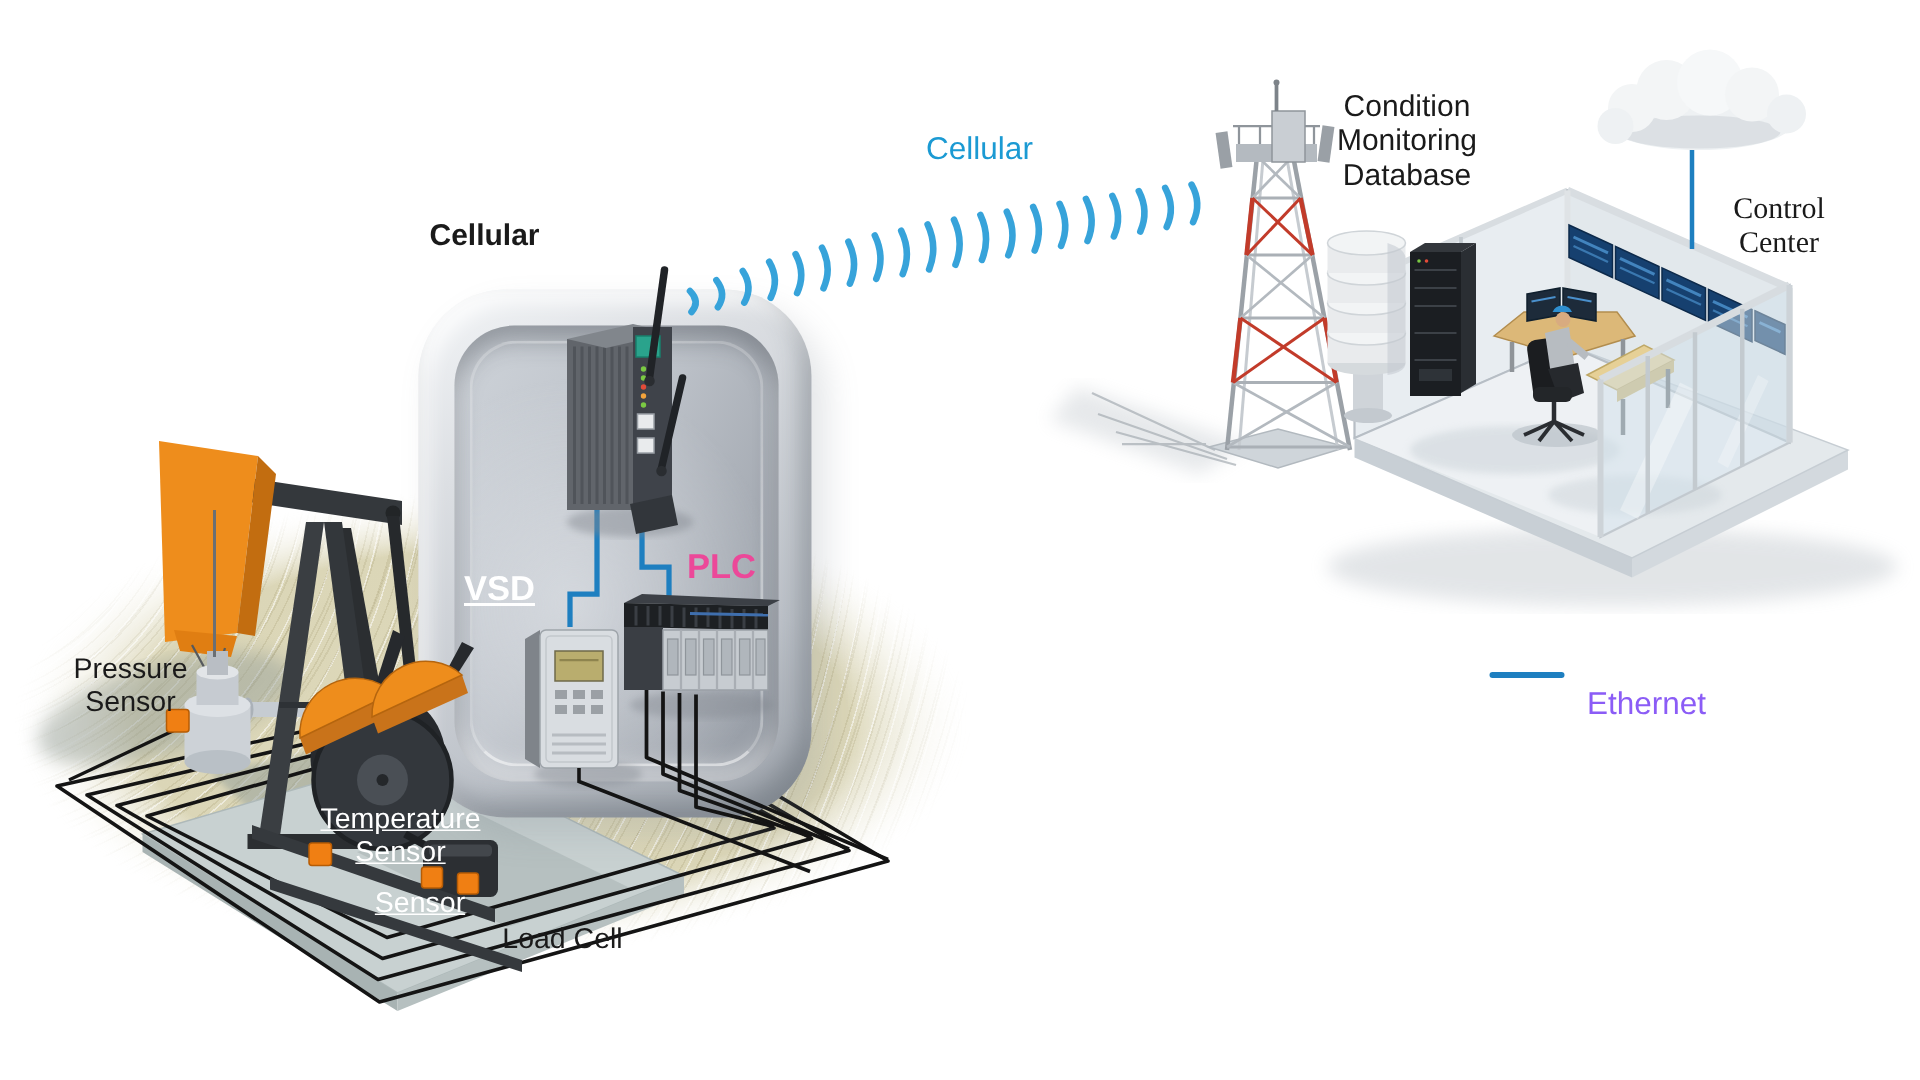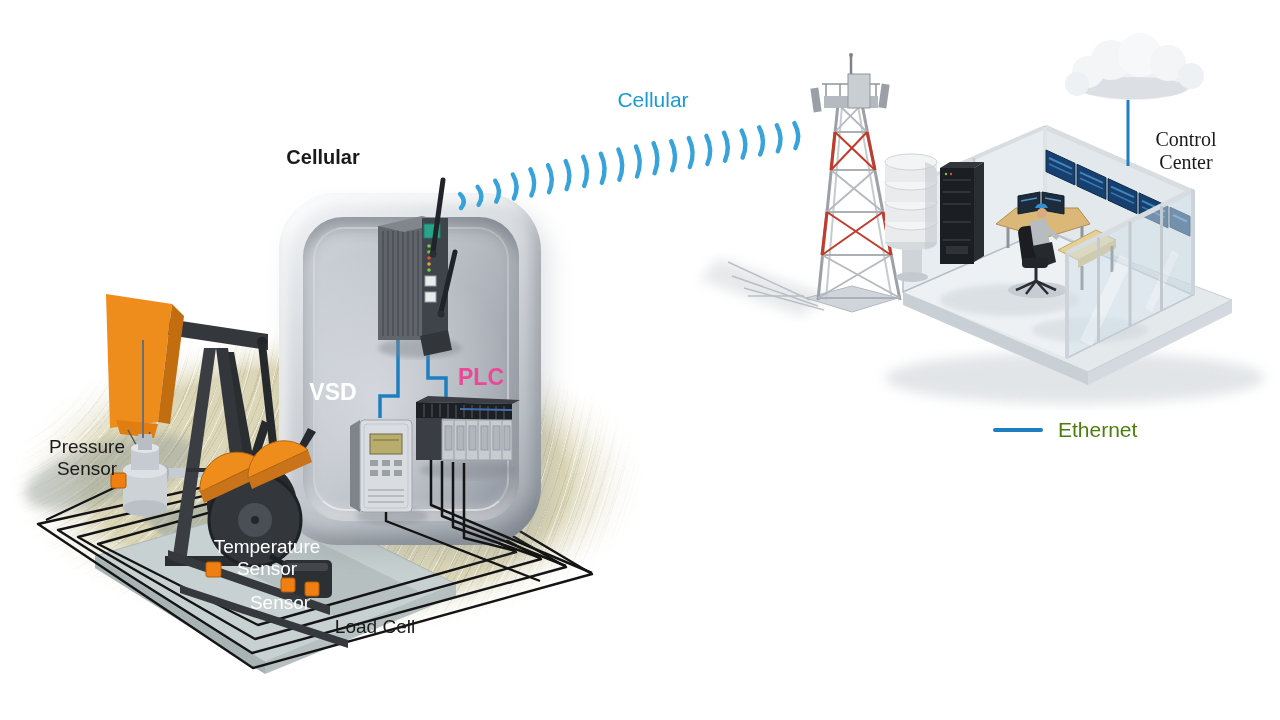--- a/index.html
+++ b/index.html
@@ -29,27 +29,27 @@
     background:linear-gradient(115deg,#ced3d9 0%,#bec3ca 42%,#9197a0 100%);
     box-shadow:inset 0 10px 16px rgba(40,45,55,.35), inset 0 -12px 14px rgba(255,255,255,.40);}
   .enclosure-inner2{position:absolute;left:10px;top:10px;right:10px;bottom:10px;border-radius:32px;
     border:2px solid rgba(255,255,255,.22);border-bottom-color:rgba(255,255,255,.5);
     background:radial-gradient(120% 90% at 35% 62%, rgba(232,235,239,.55) 0%, rgba(232,235,239,0) 60%);}
 
   
   .lbl{position:absolute;text-align:center;color:#1a1a1a;font-size:20px;line-height:1.14;z-index:5;}
   .lbl span{display:block;}
   .bold{font-weight:bold;}
-  .white{color:#ffffff;}
+  .white{color:#ffffff;text-decoration:underline;}
   .blue{color:#1b9ad3;}
   .sz19{font-size:19px;} .sz21{font-size:21px;} .sz23{font-size:23px;}
 
   .legend{position:absolute;left:993px;top:418px;display:flex;align-items:center;gap:15px;z-index:5;}
   .legend-line{width:50px;height:4px;background:#1e7fc0;border-radius:2px;}
-  .legend-text{font-size:21px;color:#4d7c0f;}
+  .legend-text{font-size:21px;color:#8b5cf6;margin-top:40px;}
 </style>
 </head>
 <body>
 
 <div class="stage">
 
   <div class="sand"></div>
 
   <svg class="layer1" width="1280" height="720" viewBox="0 0 1280 720">
     <defs>
@@ -472,20 +472,25 @@
       <path d="M795.4,148.1 q6,-12.5 -1,-25"></path>
     </g>
   </svg>
 
   <div class="lbl bold" style="left:218px;top:146px;width:210px;">
     <span>Cellular</span>
   </div>
 
   <div class="lbl blue sz21" style="left:598px;top:88px;width:110px;">Cellular</div>
 
+  <div class="lbl" style="left:858px;top:60px;width:160px;">
+    <span>Condition</span>
+    <span>Monitoring</span>
+    <span>Database</span>
+  </div>
 
   <div class="lbl" style="left:1136px;top:128px;width:100px;font-family:Liberation Serif, serif;">
     <span>Control</span>
     <span>Center</span>
   </div>
 
   <div class="lbl sz19" style="left:32px;top:436px;width:110px;">
     <span>Pressure</span>
     <span>Sensor</span>
   </div>

